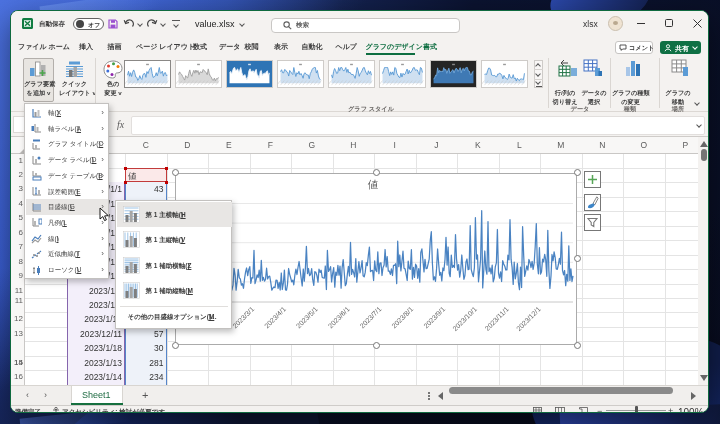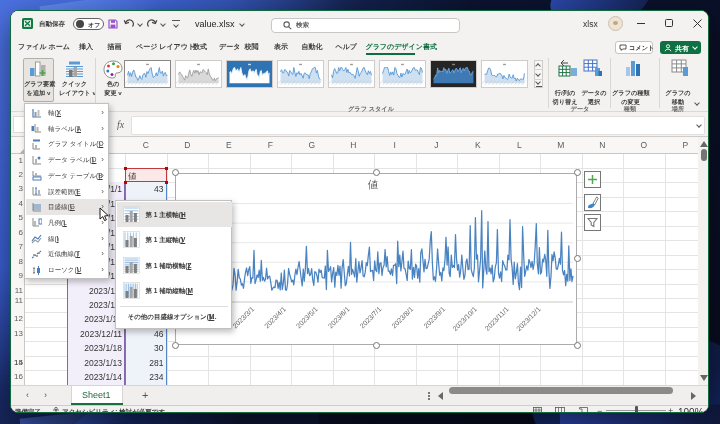--- a/index.html
+++ b/index.html
@@ -448,21 +448,21 @@
       <div class="ccell" style="top:118.15px">150</div>
       <div class="bcell" style="top:132.60px">2023/1/7</div>
       <div class="ccell" style="top:132.60px">77</div>
       <div class="bcell" style="top:147.05px">2023/1/8</div>
       <div class="ccell" style="top:147.05px">102</div>
       <div class="bcell" style="top:161.50px">2023/1/9</div>
       <div class="ccell" style="top:161.50px">69</div>
       <div class="bcell" style="top:175.95px">2023/1/10</div>
       <div class="ccell" style="top:175.95px">131</div>
       <div class="bcell" style="top:190.40px">2023/12/11</div>
-      <div class="ccell" style="top:190.40px">46</div>
+      <div class="ccell" style="top:190.40px">57</div>
       <div class="bcell" style="top:204.85px">2023/1/18</div>
       <div class="ccell" style="top:204.85px">30</div>
       <div class="bcell" style="top:219.30px">2023/1/13</div>
       <div class="ccell" style="top:219.30px">281</div>
       <div class="bcell" style="top:233.75px">2023/1/14</div>
       <div class="ccell" style="top:233.75px">234</div>
 <div style="left:114px;top:31.45px;width:41.5px;height:14.45px;background:#fbe9e9;border:1.5px solid #c23b3b;font-size:8.5px;color:#333;line-height:14px;padding-left:2px">値</div>
 <div style="left:112.8px;top:30.25px;width:3px;height:3px;background:#c00000"></div>
 <div style="left:153.8px;top:30.25px;width:3px;height:3px;background:#c00000"></div>
 <div style="left:112.8px;top:44.70px;width:3px;height:3px;background:#c00000"></div>

